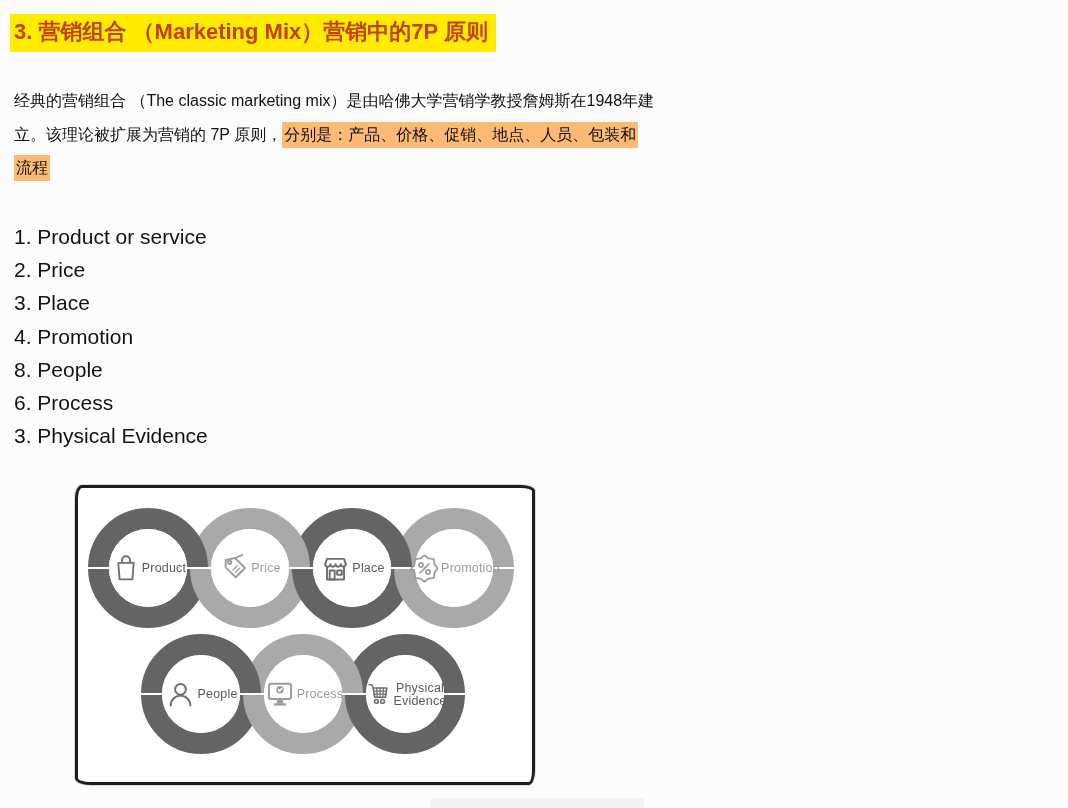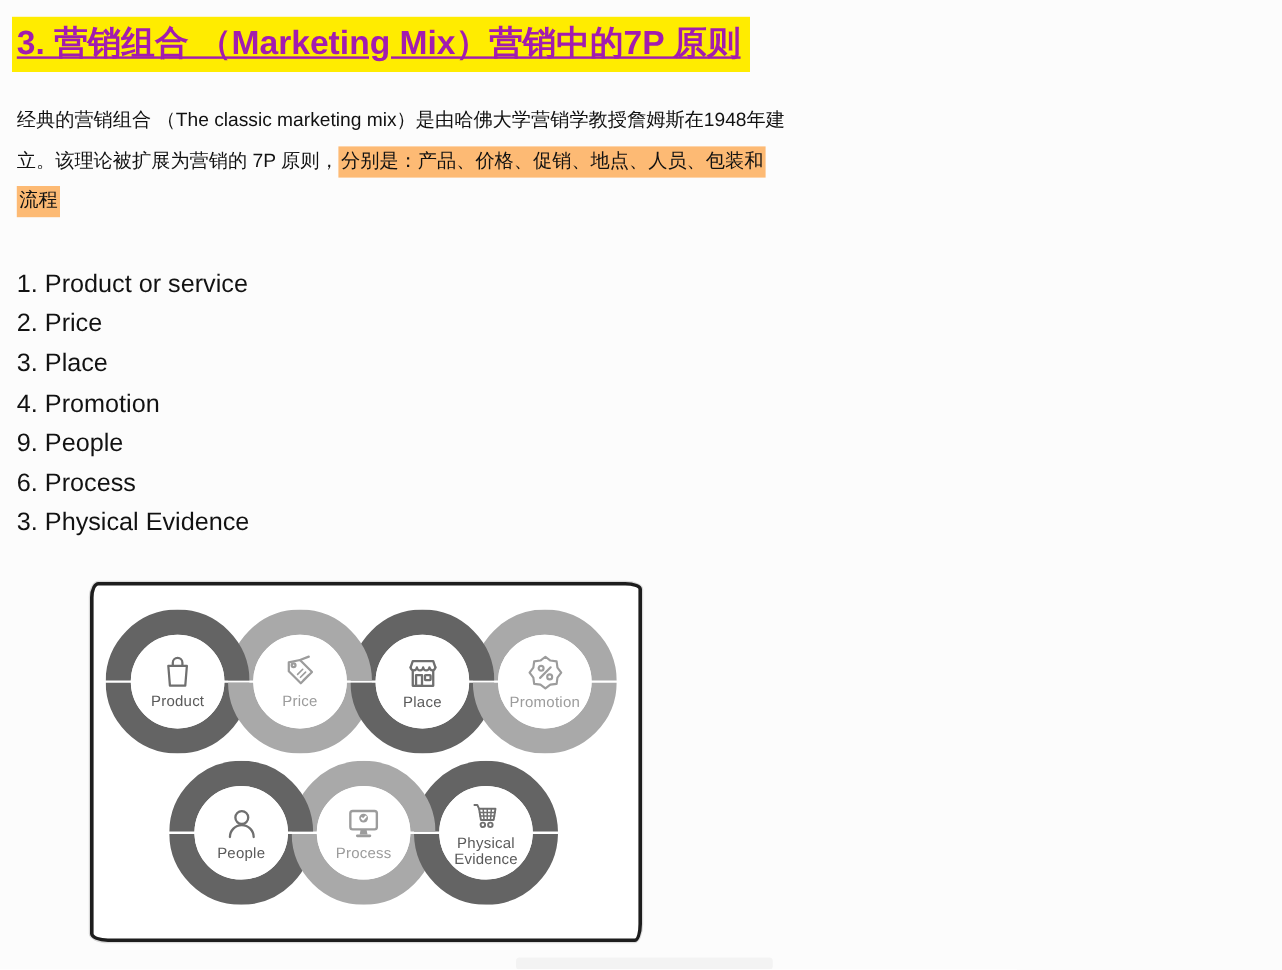--- a/index.html
+++ b/index.html
@@ -7,21 +7,21 @@
   .page {
     position:relative; width:1068px; height:808px; overflow:hidden;
     background:#fcfcfc; color:#151515;
     font-family:"Liberation Sans","DejaVu Sans",sans-serif;
   }
   
   .title {
     position:absolute; left:10px; top:14px;
     display:inline-block; white-space:nowrap;
     background:#ffec00; padding:3px 8px 5px 4px;
-    font-size:28px; font-weight:bold; color:#a21caf;text-decoration:underline;
+    font-size:22px; font-weight:bold; color:#c2410c;
   }
   
   .para { position:absolute; left:14px; top:84px; font-size:16px; line-height:33.5px; color:#111; }
   .para .pline { white-space:nowrap; height:33.5px; }
   .hl { background:#fdba74; padding:4px 2px 5px 2px; }
   
   .plist { position:absolute; left:14px; top:220px; font-size:21px; line-height:33.2px; color:#121212; }
   .plist .li { white-space:nowrap; }
   
   .frame {
@@ -39,21 +39,21 @@
     position:absolute; left:0; width:120px; height:120px;
     border-radius:50%; border:21px solid #646464;
   }
   .half.t .donut { top:0; }
   .half.b .donut { top:-61px; }
   .ring.light .donut { border-color:#a9a9a9; }
   .ring.dark  .donut { border-color:#646464; }
   .inner {
     position:absolute; left:21px; top:21px; width:78px; height:78px;
     border-radius:50%; background:#fff; z-index:40;
-    display:flex; flex-direction:column; align-items:center; justify-content:center;
+    display:flex; flex-direction:row; align-items:center; justify-content:center;
     text-align:center;
   }
   .ring.dark  .inner { color:#6f6f6f; }
   .ring.light .inner { color:#9c9c9c; }
   .ring-label { font-size:12.5px; line-height:13.5px; margin-top:2px; letter-spacing:.2px; }
   .ring.dark  .ring-label { color:#5a5a5a; }
   .ring.light .ring-label { color:#9c9c9c; }
   .inner svg { display:block; }
   
   .bottom-strip {
@@ -72,21 +72,21 @@
     <div class="pline">经典的营销组合 （The classic marketing mix）是由哈佛大学营销学教授詹姆斯在1948年建</div>
     <div class="pline"><span>立。该理论被扩展为营销的 7P 原则，</span><span class="hl">分别是：产品、价格、促销、地点、人员、包装和</span></div>
     <div class="pline"><span class="hl">流程</span></div>
   </div>
 
   <div class="plist">
     <div class="li">1. Product or service</div>
     <div class="li">2. Price</div>
     <div class="li">3. Place</div>
     <div class="li">4. Promotion</div>
-    <div class="li">9. People</div>
+    <div class="li">8. People</div>
     <div class="li">6. Process</div>
     <div class="li">3. Physical Evidence</div>
   </div>
 
   <div class="frame">
 
     <div class="ring dark" style="left:10px; top:20px;">
       <div class="half t" style="z-index:30;">
           <div class="donut"></div>
         </div>

